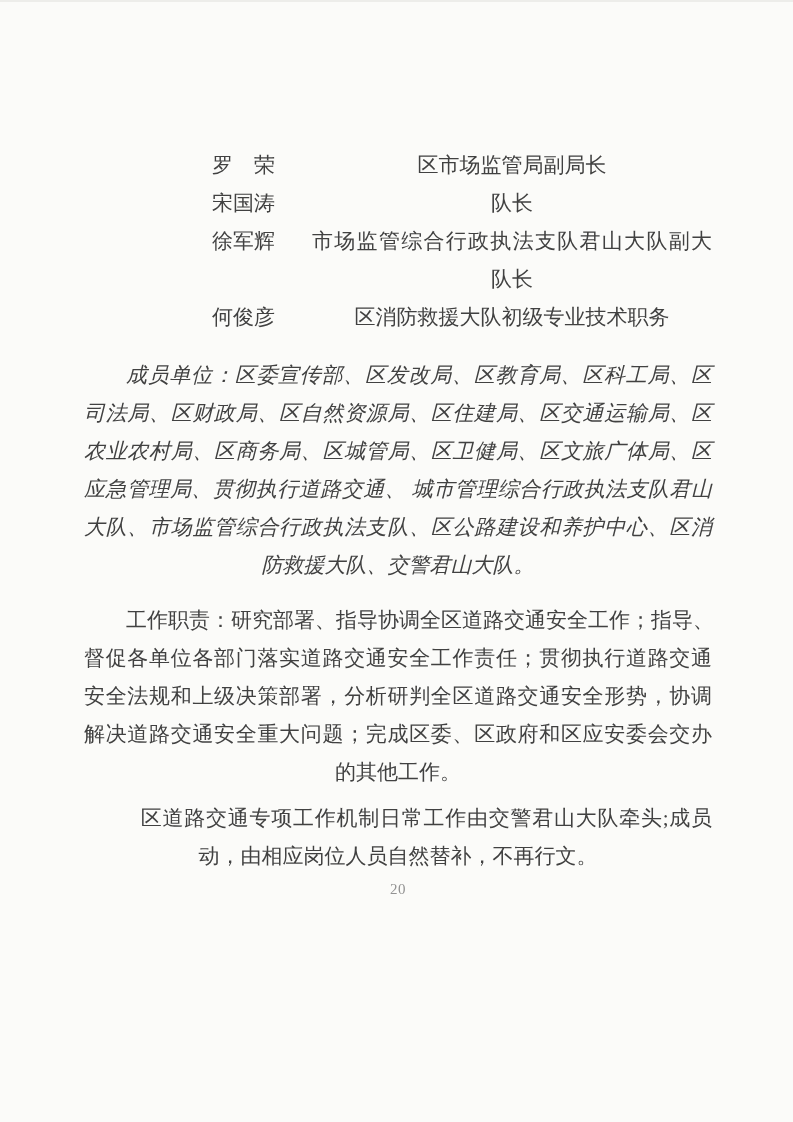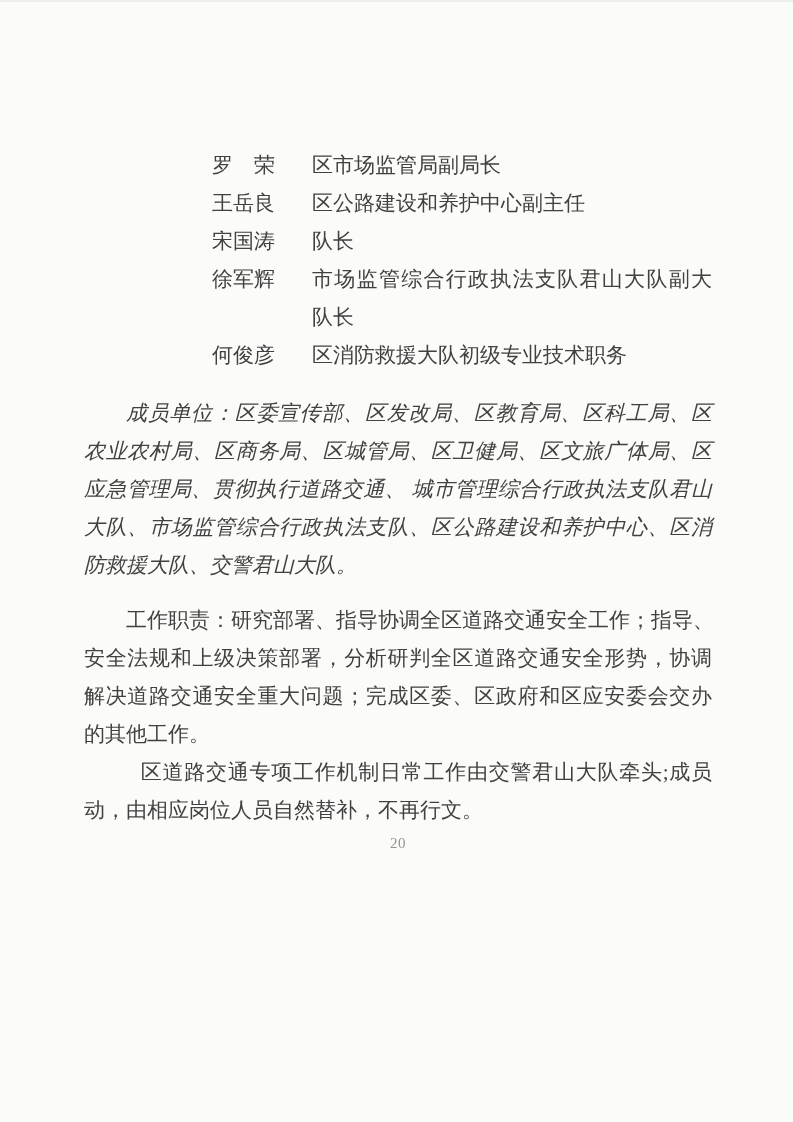--- a/index.html
+++ b/index.html
@@ -43,21 +43,21 @@
     margin-left: 34px;
     width: 400px;
   }
 
   .paragraphs {
     width: 628px;
     font-size: 21px;
     line-height: 38px;
   }
   .para:first-child { margin-top: 20px; font-style: italic; }
-  .pline, .tline { min-height: 38px; }
+  .pline, .tline { min-height: 38px; text-align: center; }
 
   
   .just {
     text-align: justify;
     text-align-last: justify;
     white-space: nowrap;
   }
 
   .page-number {
     margin-top: 6px;
@@ -72,26 +72,20 @@
 
 <div class="page">
   <div class="roster">
       <div class="roster-row">
         <span class="roster-name">罗　荣</span>
         <div class="roster-title">
           <div class="tline">区市场监管局副局长</div>
         </div>
       </div>
       <div class="roster-row">
-        <span class="roster-name">王岳良</span>
-        <div class="roster-title">
-          <div class="tline">区公路建设和养护中心副主任</div>
-        </div>
-      </div>
-      <div class="roster-row">
         <span class="roster-name">宋国涛</span>
         <div class="roster-title">
           <div class="tline">队长</div>
         </div>
       </div>
       <div class="roster-row">
         <span class="roster-name">徐军辉</span>
         <div class="roster-title">
           <div class="tline just">市场监管综合行政执法支队君山大队副大</div>
           <div class="tline">队长</div>
@@ -100,30 +94,32 @@
       <div class="roster-row">
         <span class="roster-name">何俊彦</span>
         <div class="roster-title">
           <div class="tline">区消防救援大队初级专业技术职务</div>
         </div>
       </div>
     </div>
   <div class="paragraphs">
       <div class="para">
         <div class="pline just" style="text-indent: 2em;">成员单位：区委宣传部、区发改局、区教育局、区科工局、区</div>
+        <div class="pline just">司法局、区财政局、区自然资源局、区住建局、区交通运输局、区</div>
         <div class="pline just">农业农村局、区商务局、区城管局、区卫健局、区文旅广体局、区</div>
         <div class="pline just">应急管理局、贯彻执行道路交通、 城市管理综合行政执法支队君山</div>
         <div class="pline just">大队、市场监管综合行政执法支队、区公路建设和养护中心、区消</div>
         <div class="pline">防救援大队、交警君山大队。</div>
       </div>
       <div class="para">
         <div class="pline just" style="text-indent: 2em; margin-top: 17px;">工作职责：研究部署、指导协调全区道路交通安全工作；指导、</div>
+        <div class="pline just">督促各单位各部门落实道路交通安全工作责任；贯彻执行道路交通</div>
         <div class="pline just">安全法规和上级决策部署，分析研判全区道路交通安全形势，协调</div>
         <div class="pline just">解决道路交通安全重大问题；完成区委、区政府和区应安委会交办</div>
         <div class="pline">的其他工作。</div>
       </div>
       <div class="para">
-        <div class="pline just" style="text-indent: 2.7em;">区道路交通专项工作机制日常工作由交警君山大队牵头;成员</div>
+        <div class="pline just" style="text-indent: 2.7em; margin-top: 8px;">区道路交通专项工作机制日常工作由交警君山大队牵头;成员</div>
         <div class="pline">动，由相应岗位人员自然替补，不再行文。</div>
       </div>
     </div>
   <div class="page-number">20</div>
 </div>
 
 </body></html>

